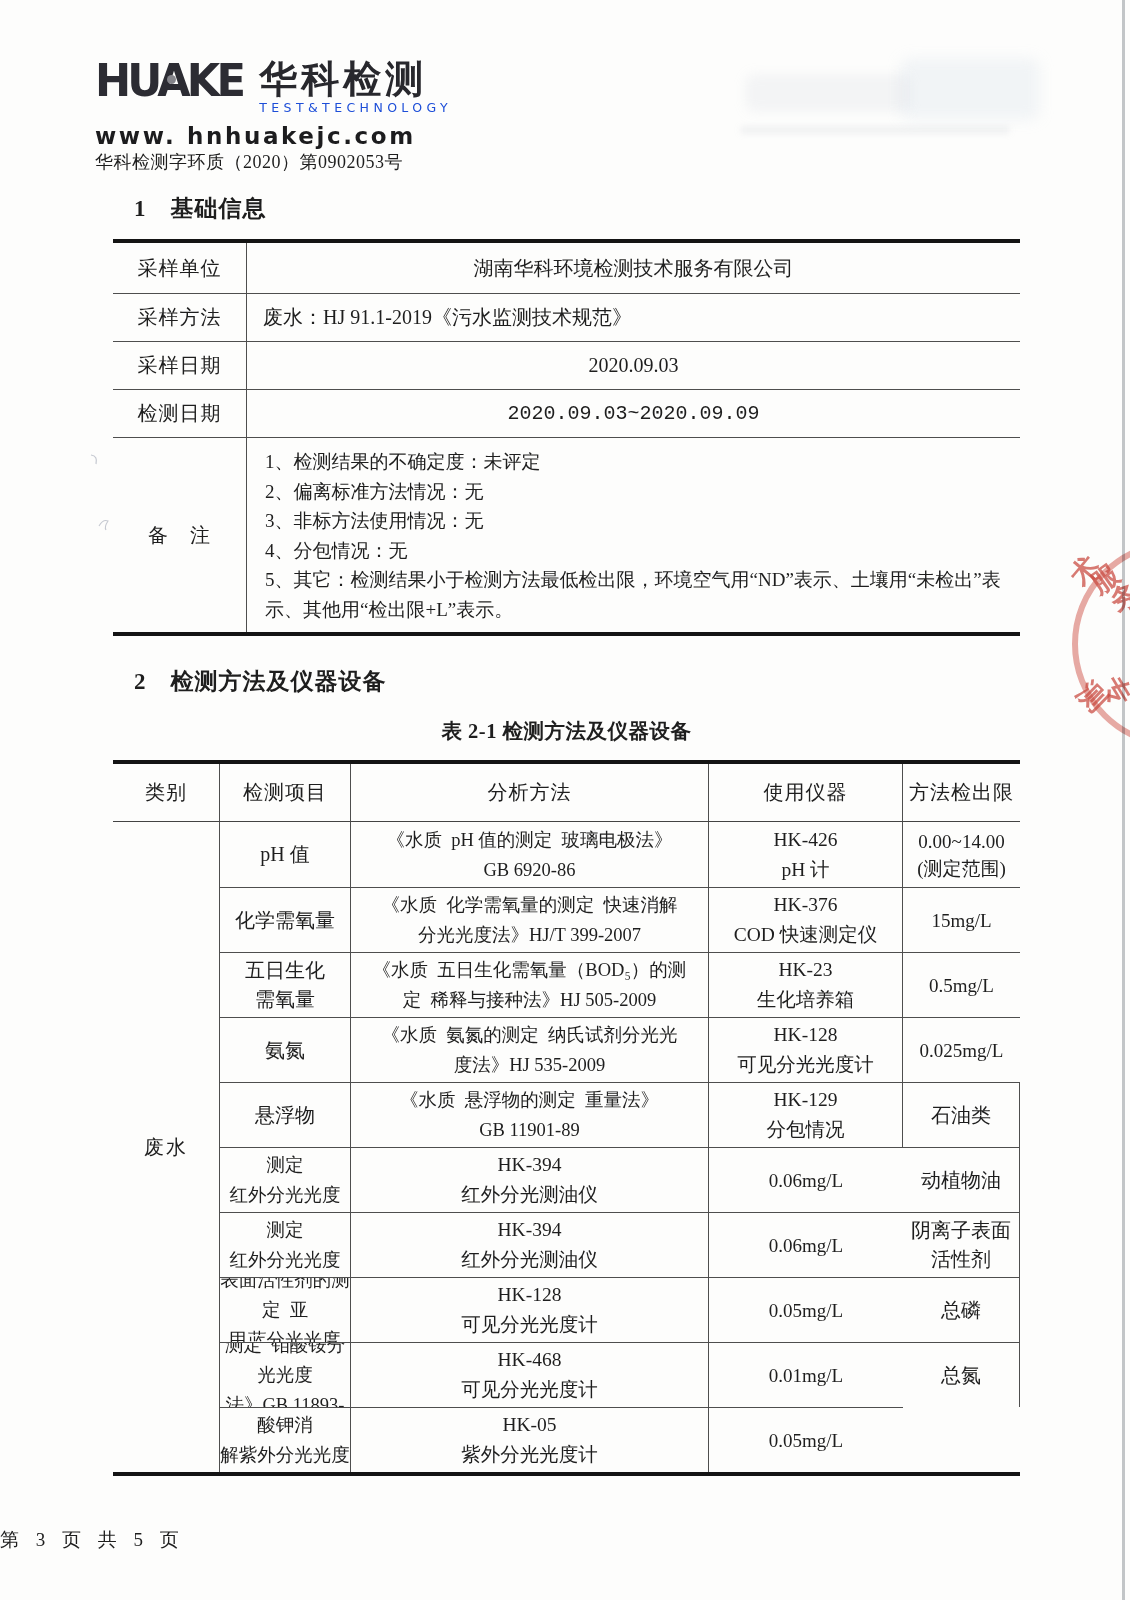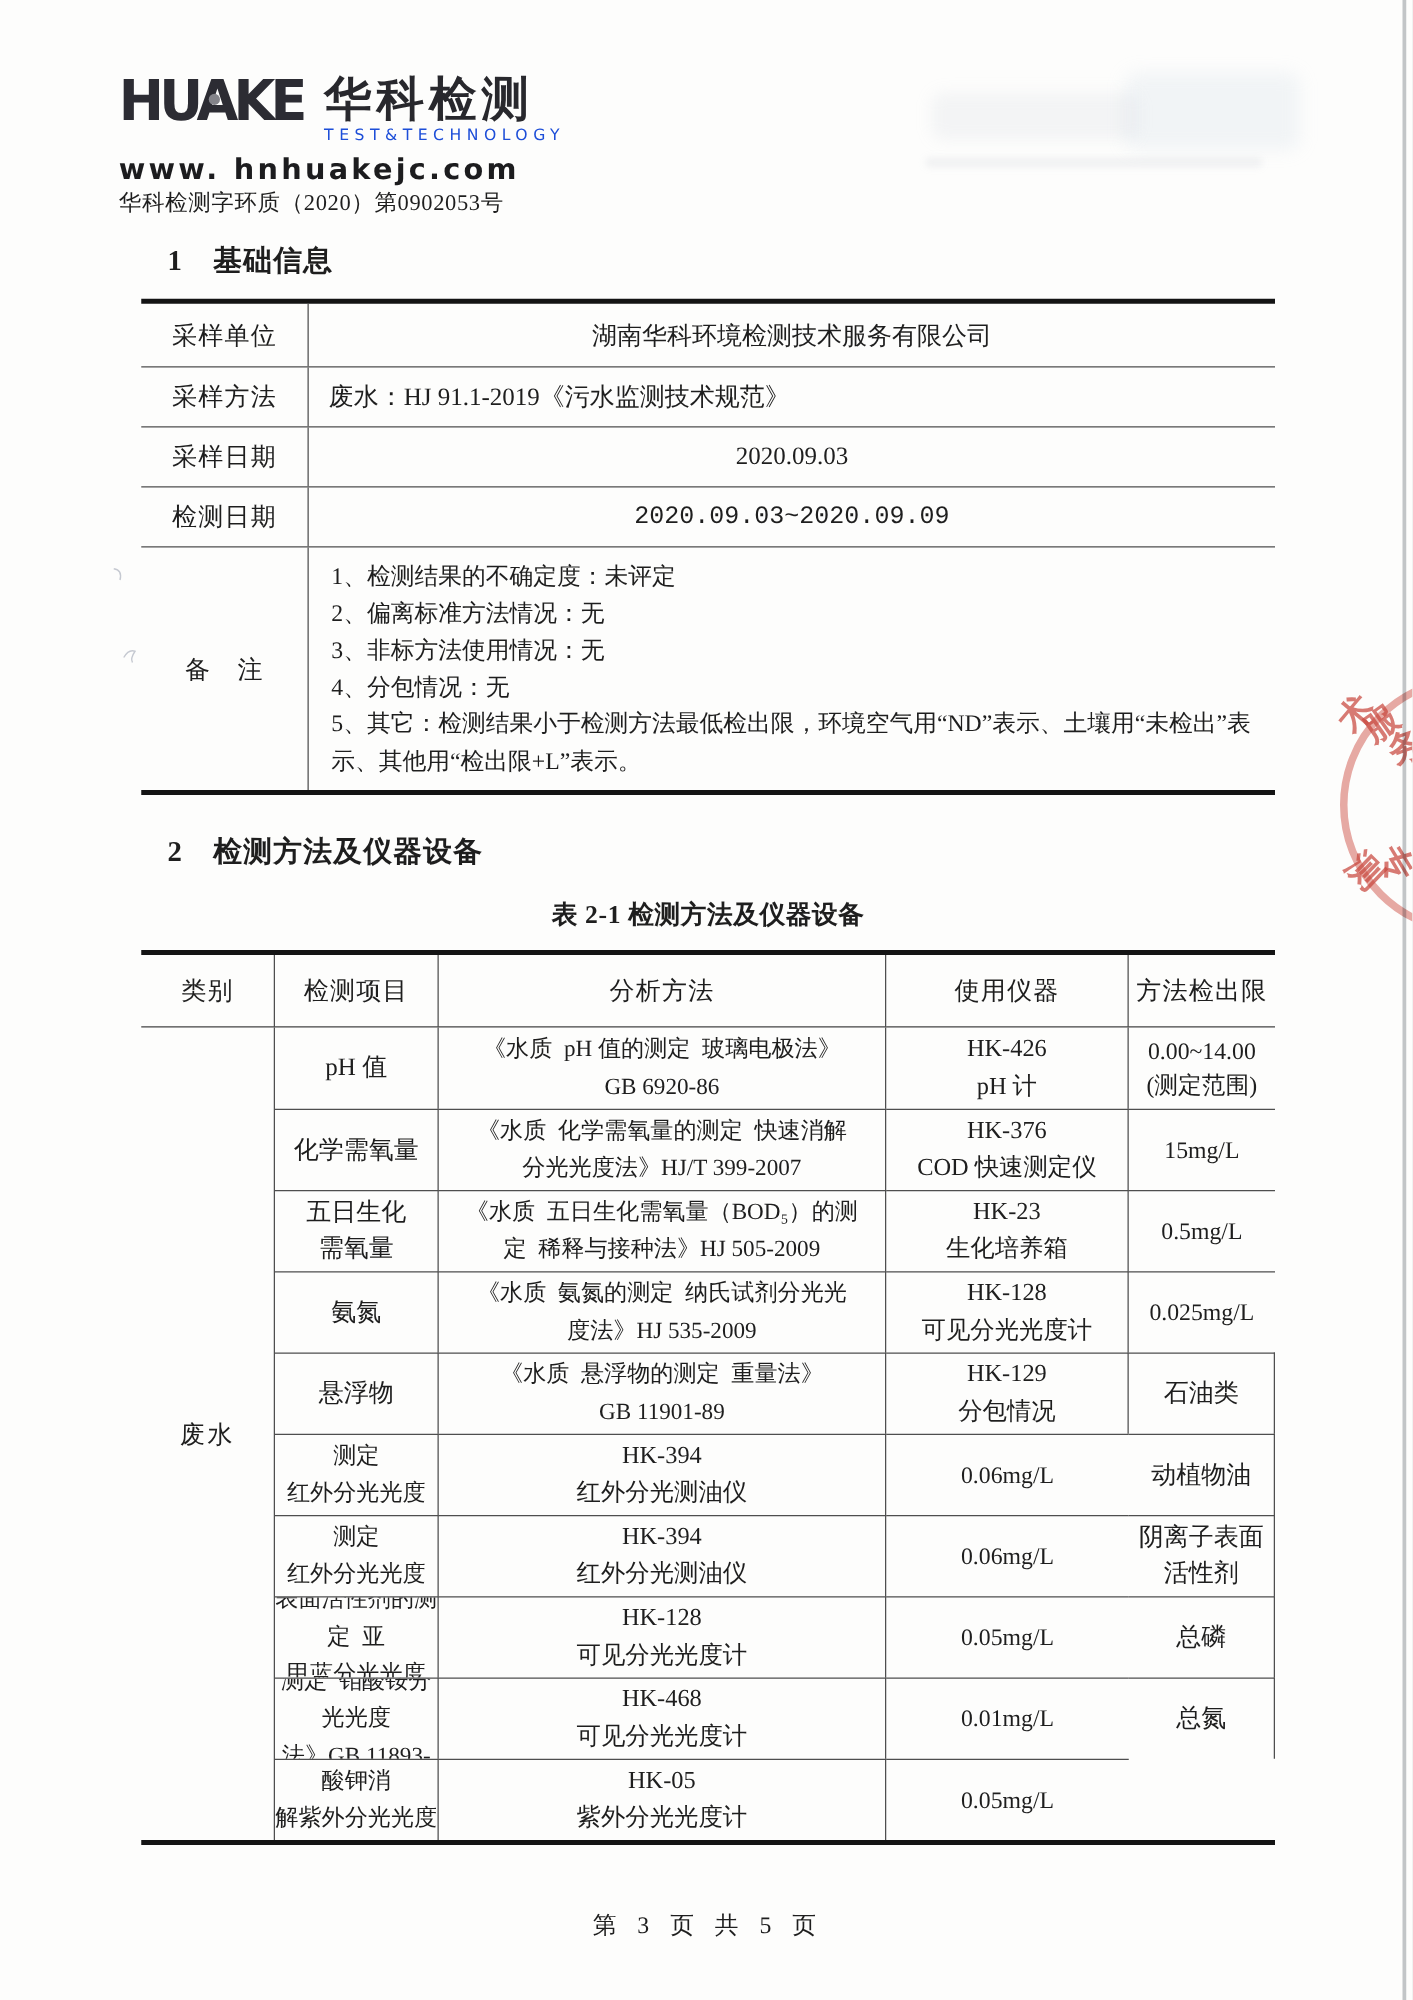--- a/index.html
+++ b/index.html
@@ -64,21 +64,21 @@
   .t2h { font-size:20px; letter-spacing:1px; border-bottom:1.8px solid #434343; }
   .t2-cat { grid-column:1; grid-row:2 / span 10; font-size:20px; letter-spacing:2px; }
   .bT { border-top:1.5px solid #4e4e4e; }
   .ln { display:block; white-space:pre-wrap; }
   .c-item .ln  { font-size:20px;  line-height:29px; }
   .c-method .ln{ font-size:18.5px; line-height:30px; }
   .c-instr .ln { font-size:19.5px; line-height:30px; }
   .c-limit .ln { font-size:19px;  line-height:27px; }
 
   
-  .footer { position:absolute; left:0; top:1527px; width:1130px; text-align:center;
+  .footer { position:absolute; left:0; top:1527px; width:1130px; text-align:left;
             font-size:19px; letter-spacing:3px; word-spacing:6px; }
 
   
   .stamp { position:absolute; left:0; top:0; width:100%; height:100%;
            pointer-events:none; mix-blend-mode:multiply; }
   .stamp-circle { position:absolute; left:1072px; top:540px; width:208px; height:208px;
                   border:6px solid rgba(209,86,76,.5); border-radius:50%; }
   .stamp-star { position:absolute; left:1176px; top:648px; transform:translate(-50%,-54%);
                 font-size:118px; color:rgba(209,86,76,.45); font-family:"DejaVu Sans",sans-serif; }
   .stamp-ch { position:absolute; font-size:28px; font-weight:700; color:rgba(203,72,62,.72);

